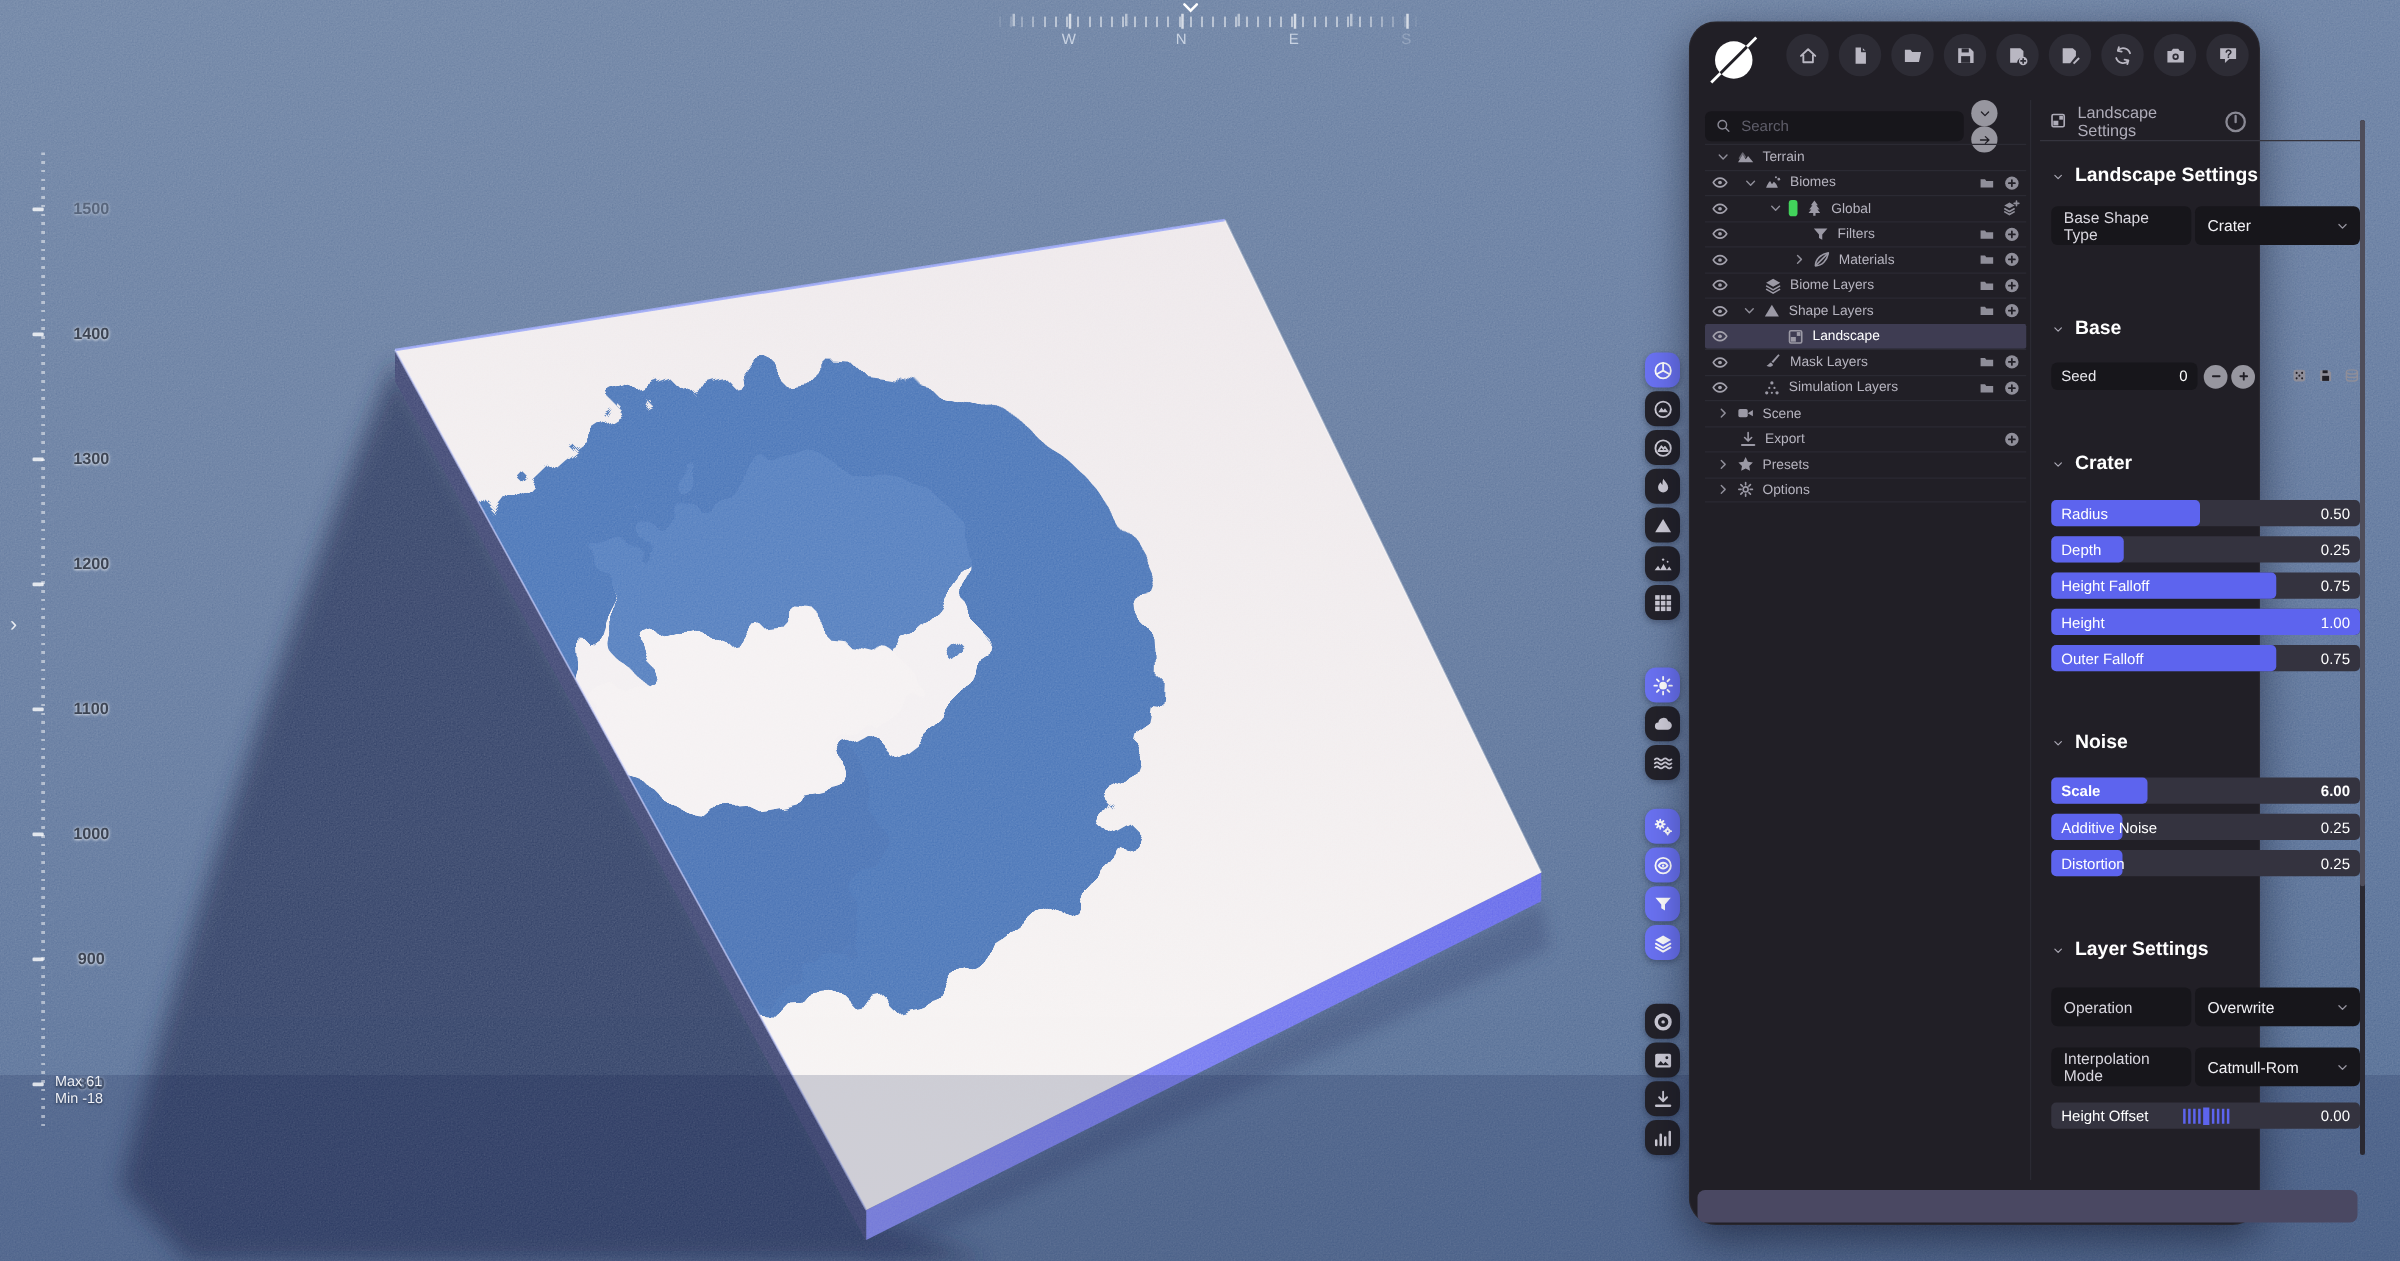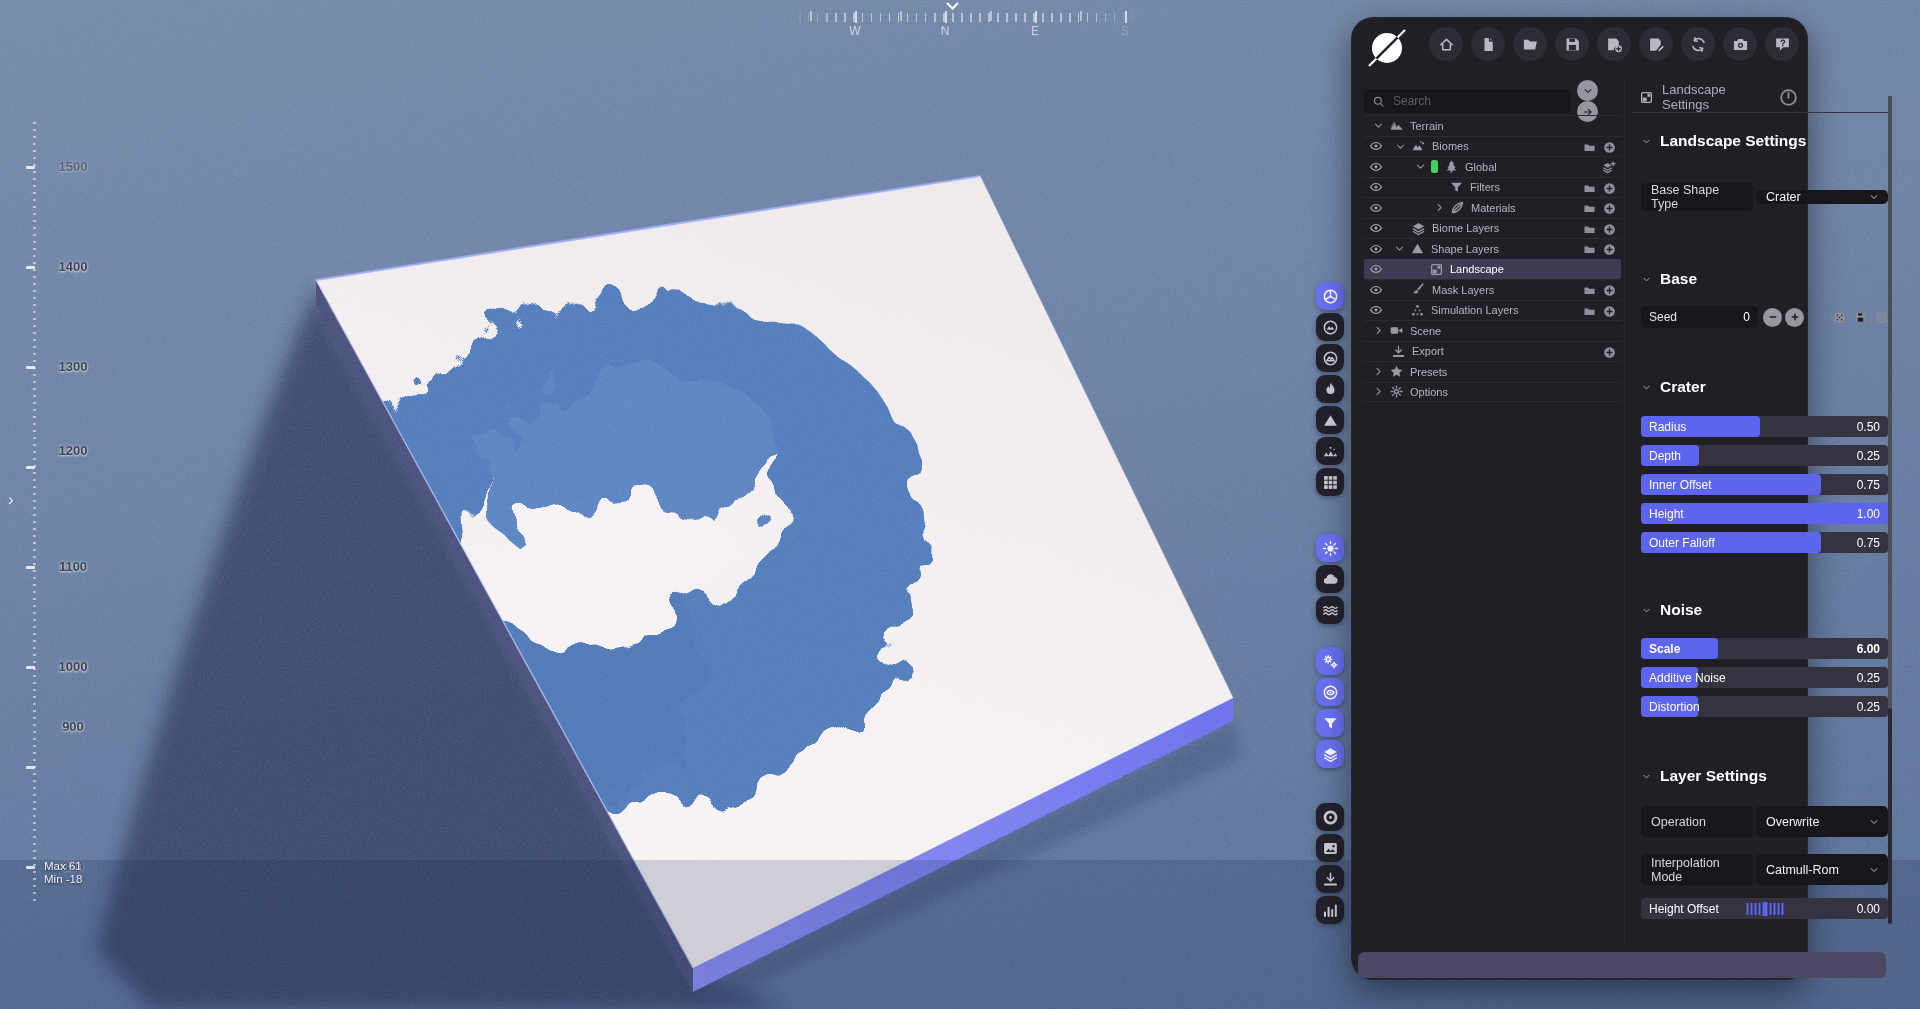--- a/index.html
+++ b/index.html
@@ -167,21 +167,21 @@
           <div class="rlabel" style="top:259px;opacity:0.95">1400</div>
           <div class="rmajor" style="top:366px"></div>
           <div class="rlabel" style="top:359px;opacity:0.95">1300</div>
           <div class="rmajor" style="top:466px"></div>
           <div class="rlabel" style="top:443px;opacity:0.95">1200</div>
           <div class="rmajor" style="top:566px"></div>
           <div class="rlabel" style="top:559px;opacity:0.95">1100</div>
           <div class="rmajor" style="top:666px"></div>
           <div class="rlabel" style="top:659px;opacity:0.95">1000</div>
           <div class="rmajor" style="top:766px"></div>
-          <div class="rlabel" style="top:719px;opacity:0.95">900</div>
+          <div class="rlabel" style="top:759px;opacity:0.95">900</div>
           <div class="rmajor" style="top:866px"></div>
           <div class="rlabel" style="top:859px;opacity:0.45">800</div>
         </div>
       <div class="maxmin">
         <div>Max 61</div>
         <div>Min -18</div>
       </div>
     </div>
 
     <div class="compass">
@@ -699,21 +699,21 @@
     </div>
     <div class="insp-divider"></div>
 
     <div id="insp-sections">
         <div class="sec-title" style="margin-top: 15px;">
           <svg class="ic " style="width:11px;height:11px" viewBox="0 0 16 16" fill="none" stroke="currentColor" stroke-width="1.4" stroke-linecap="round" stroke-linejoin="round">
             <path d="M4.2 6.2 8 10 11.8 6.2"></path>
           </svg>
           <span>Landscape Settings</span>
         </div>
-        <div class="drow" style="margin-top: 30px; align-items: center;">
+        <div class="drow" style="margin-top: 14px;">
           <div class="dlabel">
             <span>Base Shape Type</span>
           </div>
           <div class="dvalue">
             <span>Crater</span>
             <svg class="ic " style="width:12px;height:12px" viewBox="0 0 16 16" fill="none" stroke="currentColor" stroke-width="1.4" stroke-linecap="round" stroke-linejoin="round">
               <path d="M4.2 6.2 8 10 11.8 6.2"></path>
             </svg>
           </div>
         </div>
@@ -771,21 +771,21 @@
           <span class="slabel">Radius</span>
           <span class="svalue">0.50</span>
         </div>
         <div class="slider" style="margin-top: 8px;">
           <div class="fill" style="width:23.5%"></div>
           <span class="slabel">Depth</span>
           <span class="svalue">0.25</span>
         </div>
         <div class="slider" style="margin-top: 8px;">
           <div class="fill" style="width:73%"></div>
-          <span class="slabel">Inner Offset</span>
+          <span class="slabel">Height Falloff</span>
           <span class="svalue">0.75</span>
         </div>
         <div class="slider" style="margin-top: 8px;">
           <div class="fill" style="width:100%"></div>
           <span class="slabel">Height</span>
           <span class="svalue">1.00</span>
         </div>
         <div class="slider" style="margin-top: 8px;">
           <div class="fill" style="width:73%"></div>
           <span class="slabel">Outer Falloff</span>

